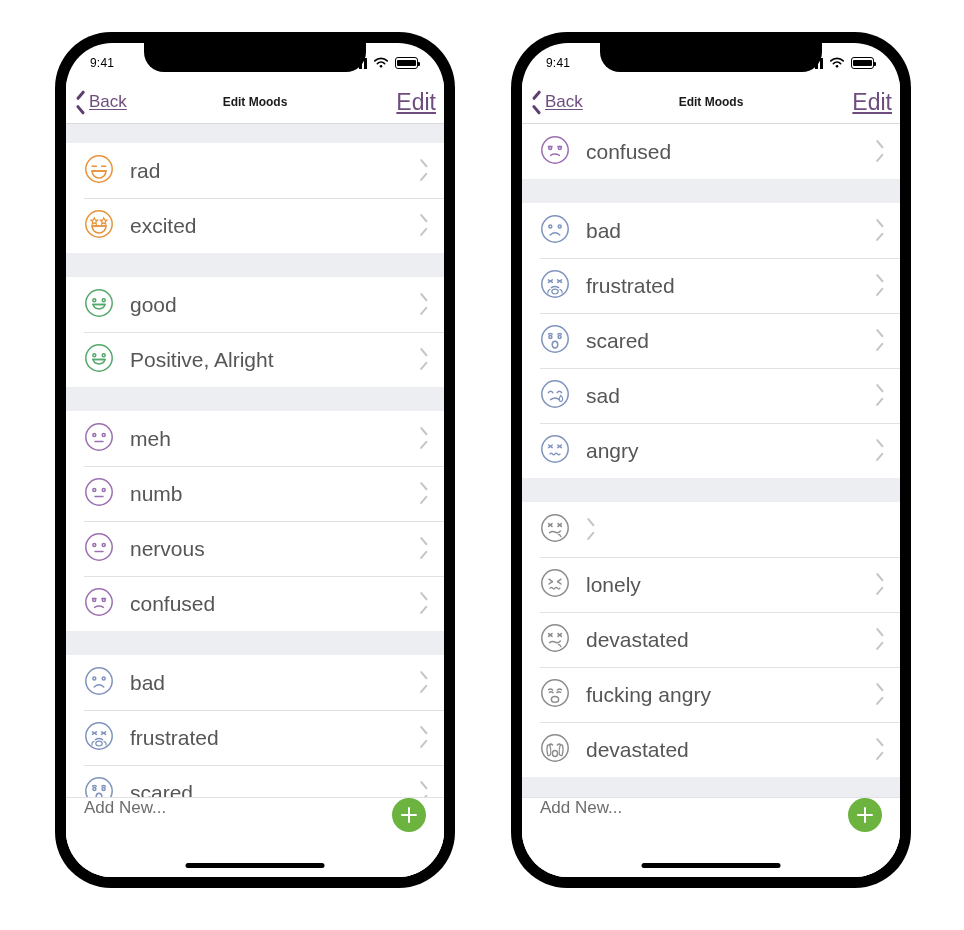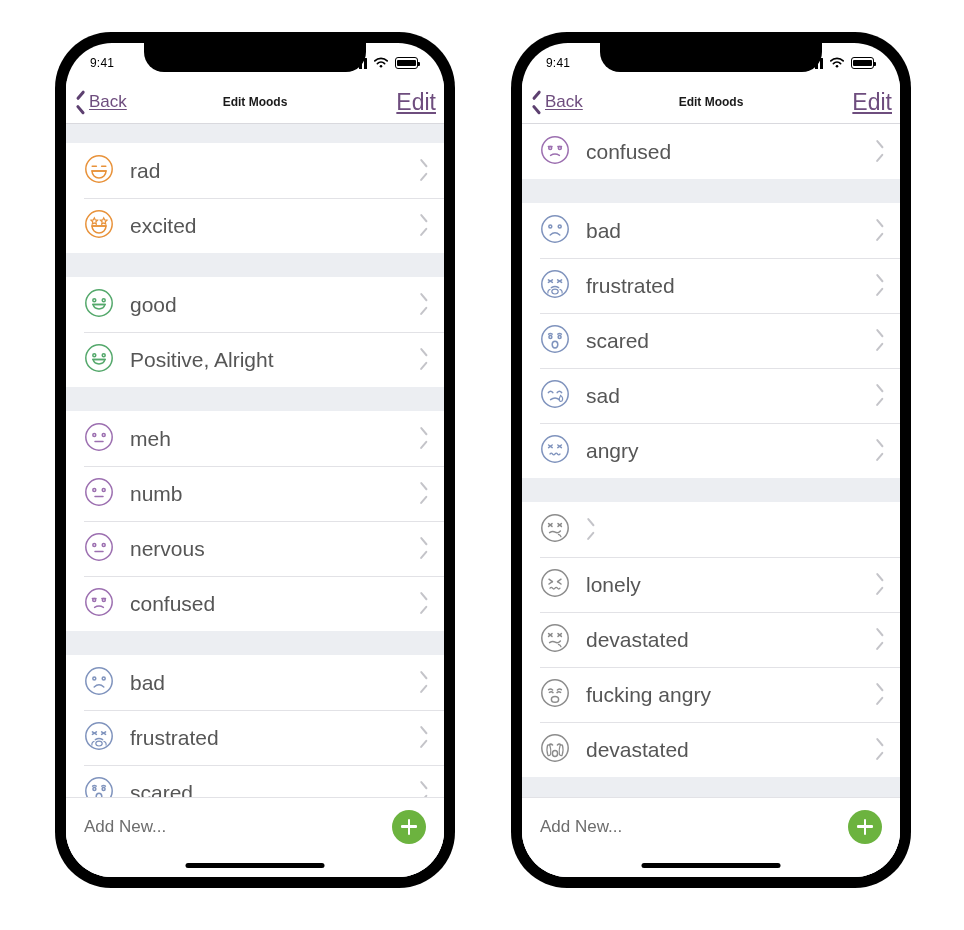--- a/index.html
+++ b/index.html
@@ -139,21 +139,21 @@
   }
   .chev-right::before,.chev-right::after{
     content:"";position:absolute;right:1px;width:10px;height:2.2px;
     background:#c4c4c9;border-radius:2px;
   }
   .chev-right::before{top:3px;transform:rotate(50deg);transform-origin:right center;}
   .chev-right::after{top:9px;transform:rotate(-50deg);transform-origin:right center;}
 
   
   .addnew{
-    display:flex;align-items:center;
+    display:flex;align-items:flex-start;
     height:58px;background:#ffffff;
     padding:0 18px;box-sizing:border-box;
     position:relative;
     border-top:1px solid #e2e2e6;
   }
   .addnew .label{font-size:17px;color:#6d6d6d;flex:1;}
   .plusbtn{
     width:34px;height:34px;border-radius:50%;
     background:#6cb33f;flex:none;
     display:flex;align-items:center;justify-content:center;

